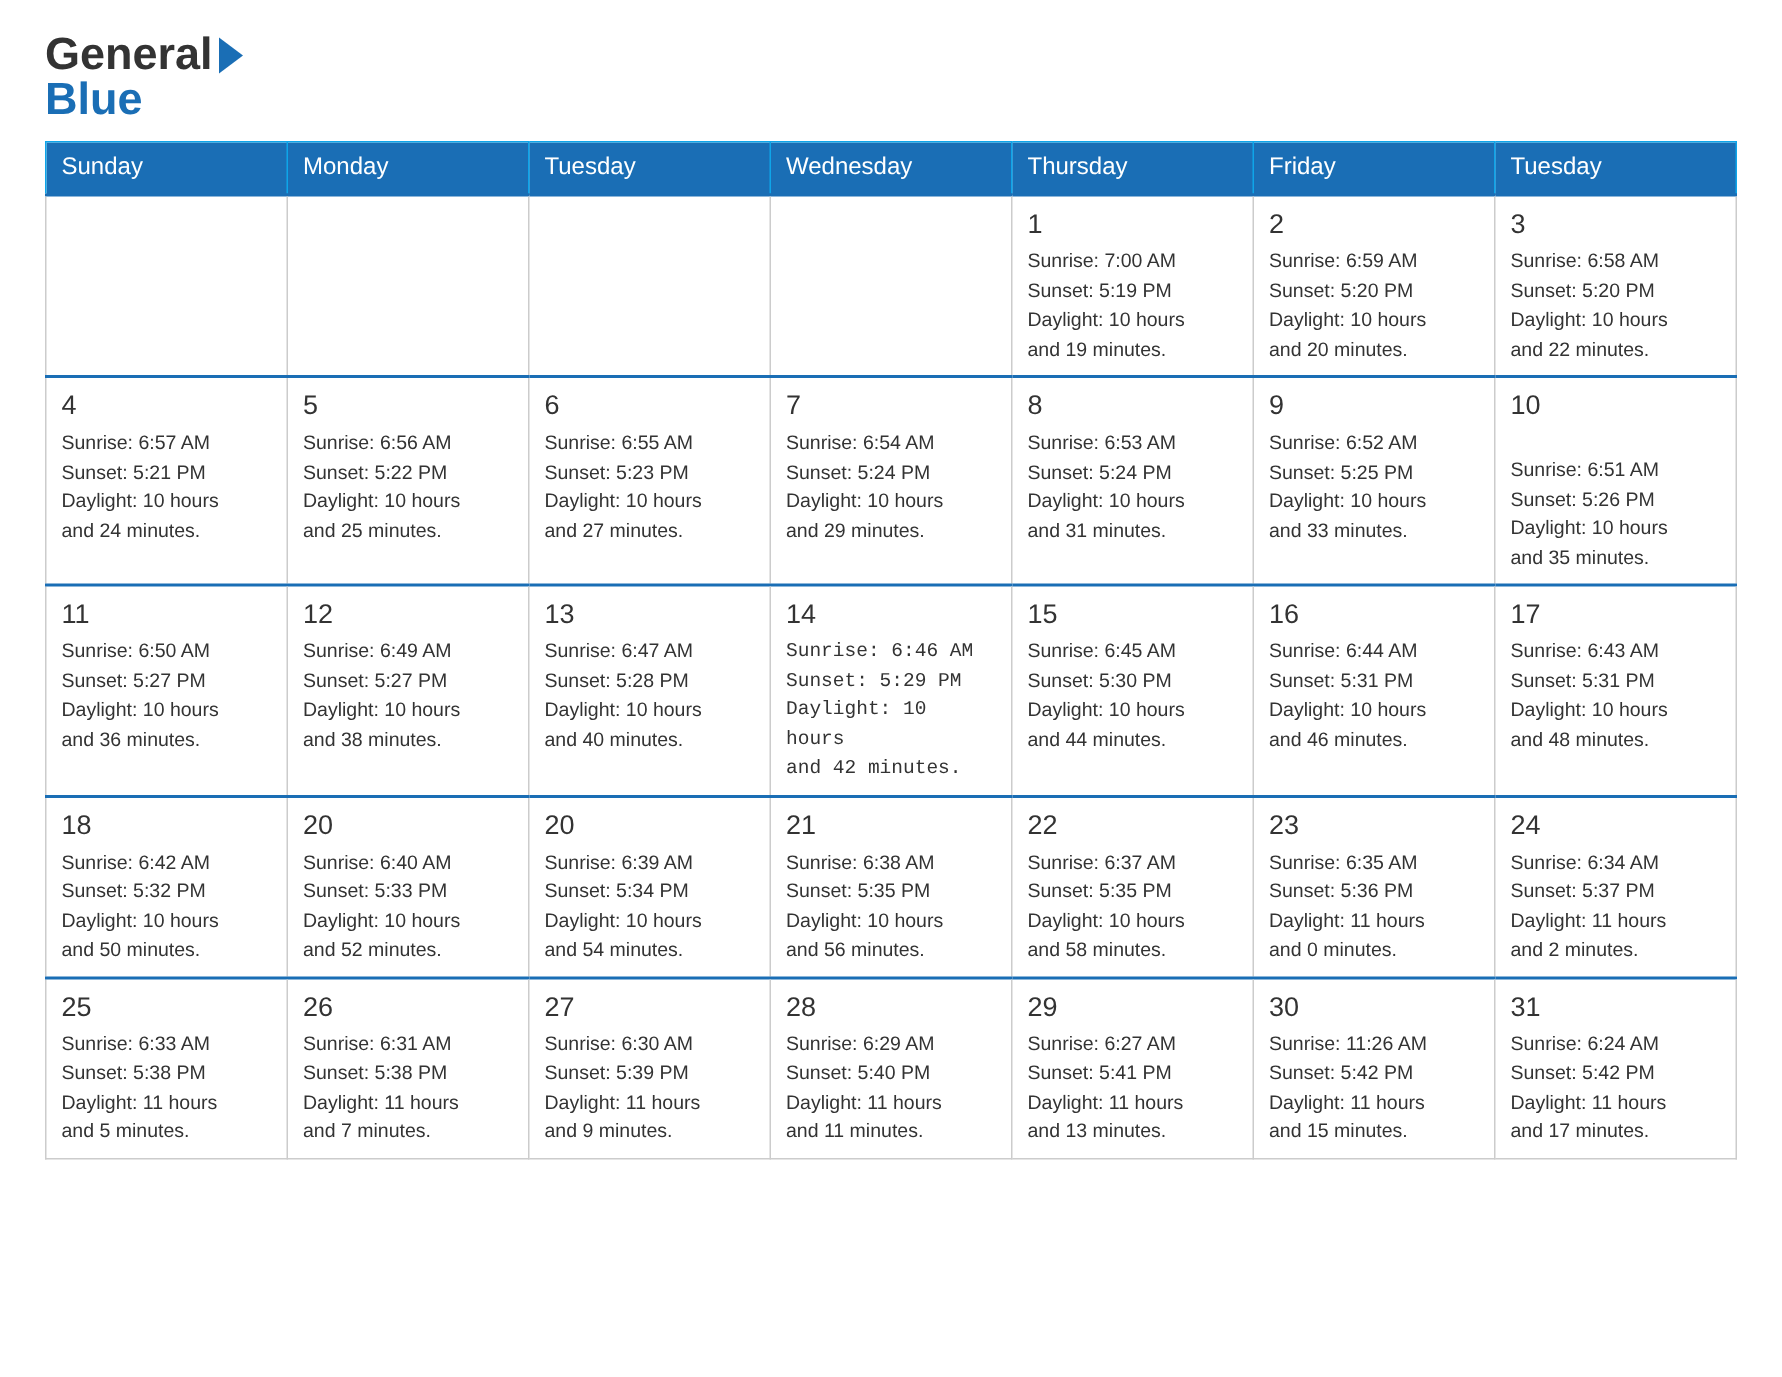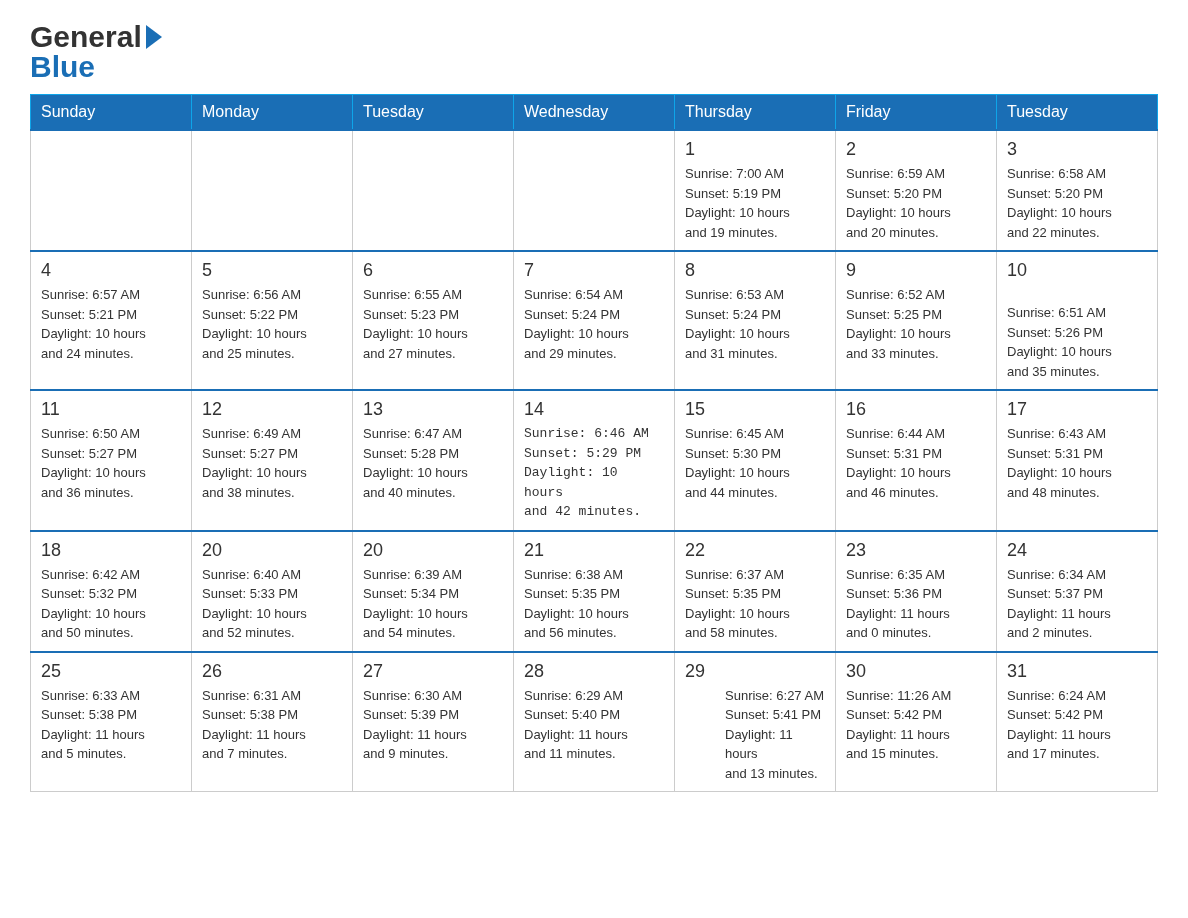--- a/index.html
+++ b/index.html
@@ -308,21 +308,21 @@
         </td>
         <td>
           <div class="day-number">28</div>
           <div class="day-info" style="white-space: pre-line;">Sunrise: 6:29 AM
 Sunset: 5:40 PM
 Daylight: 11 hours
 and 11 minutes.</div>
         </td>
         <td>
           <div class="day-number">29</div>
-          <div class="day-info" style="white-space: pre-line; margin-left: 40px;">Sunrise: 6:27 AM
+          <div class="day-info" style="white-space: pre-line;">Sunrise: 6:27 AM
 Sunset: 5:41 PM
 Daylight: 11 hours
 and 13 minutes.</div>
         </td>
         <td>
           <div class="day-number">30</div>
           <div class="day-info" style="white-space: pre-line;">Sunrise: 11:26 AM
 Sunset: 5:42 PM
 Daylight: 11 hours
 and 15 minutes.</div>

